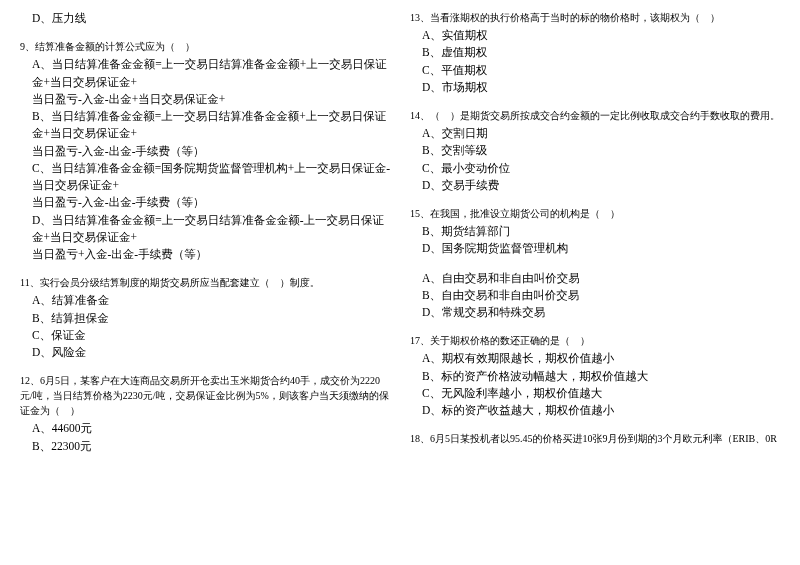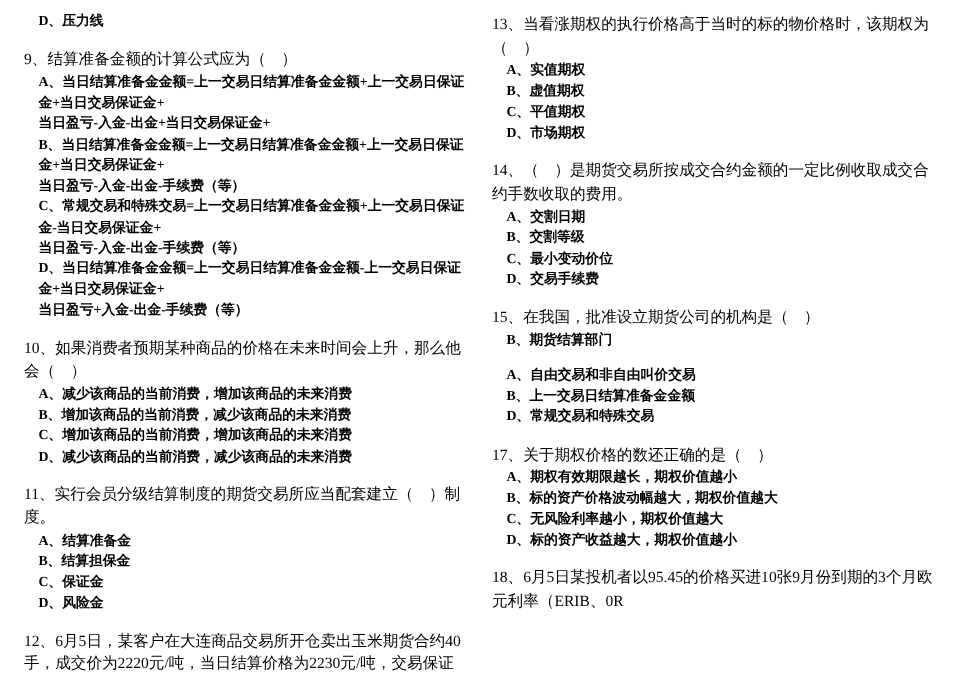--- a/index.html
+++ b/index.html
@@ -29,63 +29,55 @@
     .col {
       flex: 1;
       display: flex;
       flex-direction: column;
       gap: 6px;
     }
     .question-block {
       margin-bottom: 6px;
     }
     .question-title {
-      font-size: 13px;
+      font-size: 10px;
       line-height: 1.5;
       margin-bottom: 2px;
     }
     .option {
       font-size: 11.5px;
       line-height: 1.5;
       padding-left: 12px;
       text-indent: -0px;
-      font-weight: bold;
     }
   </style>
 </head>
 <body>
 
 <div class="page-container">
   <div class="columns">
 
     <div class="col">
 
       <div class="question-block">
         <div class="option">D、压力线</div>
       </div>
 
       <div class="question-block">
         <div class="question-title">9、结算准备金额的计算公式应为（　）</div>
         <div class="option">A、当日结算准备金金额=上一交易日结算准备金金额+上一交易日保证金+当日交易保证金+</div>
         <div class="option">当日盈亏-入金-出金+当日交易保证金+</div>
         <div class="option">B、当日结算准备金金额=上一交易日结算准备金金额+上一交易日保证金+当日交易保证金+</div>
         <div class="option">当日盈亏-入金-出金-手续费（等）</div>
-        <div class="option">C、常规交易和特殊交易=上一交易日结算准备金金额+上一交易日保证金-当日交易保证金+</div>
+        <div class="option">C、当日结算准备金金额=国务院期货监督管理机构+上一交易日保证金-当日交易保证金+</div>
         <div class="option">当日盈亏-入金-出金-手续费（等）</div>
         <div class="option">D、当日结算准备金金额=上一交易日结算准备金金额-上一交易日保证金+当日交易保证金+</div>
         <div class="option">当日盈亏+入金-出金-手续费（等）</div>
       </div>
 
-      <div class="question-block">
-        <div class="question-title">10、如果消费者预期某种商品的价格在未来时间会上升，那么他会（　）</div>
-        <div class="option">A、减少该商品的当前消费，增加该商品的未来消费</div>
-        <div class="option">B、增加该商品的当前消费，减少该商品的未来消费</div>
-        <div class="option">C、增加该商品的当前消费，增加该商品的未来消费</div>
-        <div class="option">D、减少该商品的当前消费，减少该商品的未来消费</div>
-      </div>
 
       <div class="question-block">
         <div class="question-title">11、实行会员分级结算制度的期货交易所应当配套建立（　）制度。</div>
         <div class="option">A、结算准备金</div>
         <div class="option">B、结算担保金</div>
         <div class="option">C、保证金</div>
         <div class="option">D、风险金</div>
       </div>
 
       <div class="question-block">
@@ -111,25 +103,26 @@
         <div class="question-title">14、（　）是期货交易所按成交合约金额的一定比例收取成交合约手数收取的费用。</div>
         <div class="option">A、交割日期</div>
         <div class="option">B、交割等级</div>
         <div class="option">C、最小变动价位</div>
         <div class="option">D、交易手续费</div>
       </div>
 
       <div class="question-block">
         <div class="question-title">15、在我国，批准设立期货公司的机构是（　）</div>
         <div class="option">B、期货结算部门</div>
+        <div class="option">D、国务院期货监督管理机构</div>
       </div>
 
       <div class="question-block">
         <div class="option">A、自由交易和非自由叫价交易</div>
-        <div class="option">B、上一交易日结算准备金金额</div>
+        <div class="option">B、自由交易和非自由叫价交易</div>
         <div class="option">D、常规交易和特殊交易</div>
       </div>
 
       <div class="question-block">
         <div class="question-title">17、关于期权价格的数还正确的是（　）</div>
         <div class="option">A、期权有效期限越长，期权价值越小</div>
         <div class="option">B、标的资产价格波动幅越大，期权价值越大</div>
         <div class="option">C、无风险利率越小，期权价值越大</div>
         <div class="option">D、标的资产收益越大，期权价值越小</div>
       </div>

